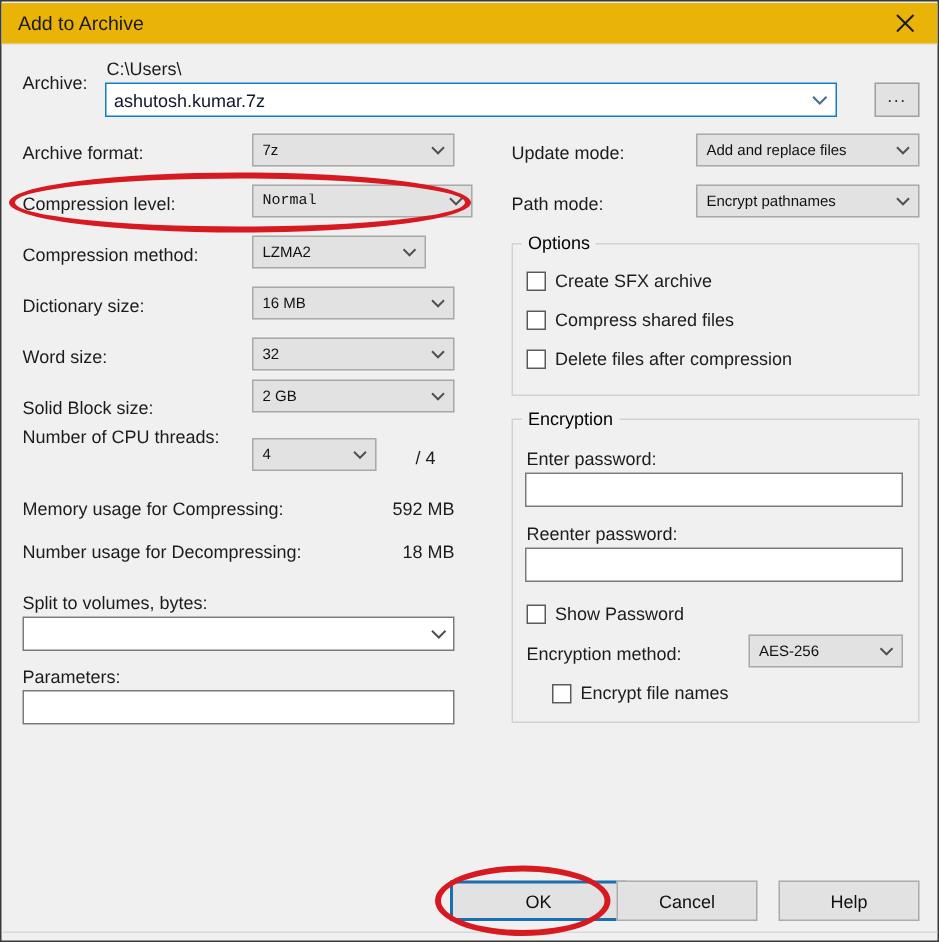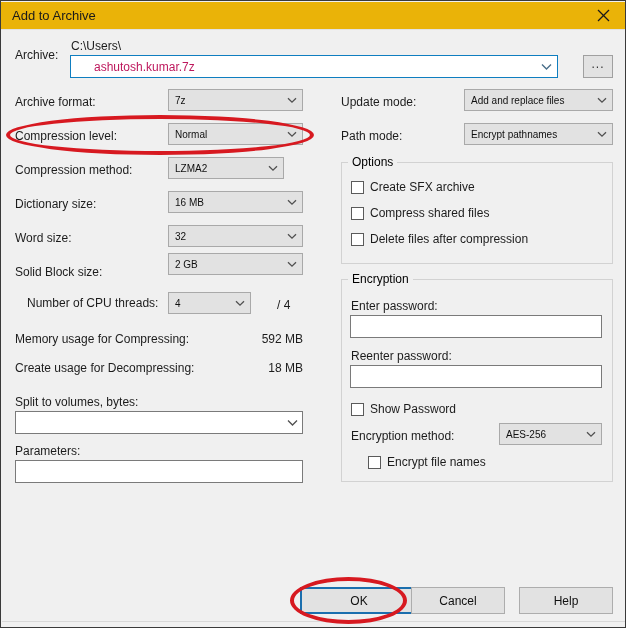--- a/index.html
+++ b/index.html
@@ -99,23 +99,23 @@
     position: absolute;
     box-sizing: border-box;
     background: #ffffff;
     border: 1px solid #0f7ec0;
     height: 23px;
     display: flex;
     align-items: center;
     cursor: text;
   }
   .editcombo .combo-text {
-    padding-left: 23px;
-    font-size: 12px;
-    color: #be185d;
+    padding-left: 5px;
+    font-size: 12px;
+    color: #0f172a;
     white-space: nowrap;
     overflow: hidden;
     flex: 1;
   }
   .editcombo .arrow {
     width: 22px;
     display: flex;
     align-items: center;
     justify-content: center;
     flex: none;
@@ -244,21 +244,21 @@
   <div class="combo" style="left:167px; top:88px; width:135px;">
     <div class="combo-text">7z</div>
     <div class="arrow">
       <svg width="10" height="7" viewBox="0 0 10 7">
           <polyline points="1,1.2 5,5.2 9,1.2" fill="none" stroke="#505050" stroke-width="1.3"></polyline>
         </svg>
     </div>
   </div>
 
   <div class="label" style="left:14px; top:128px;">Compression level:</div>
-  <div class="combo" style="left:167px; top:122px; width:135px;">
+  <div class="combo" style="left:167px; top:122px; width:147px;font-family:Liberation Mono, monospace;">
     <div class="combo-text">Normal</div>
     <div class="arrow">
       <svg width="10" height="7" viewBox="0 0 10 7">
           <polyline points="1,1.2 5,5.2 9,1.2" fill="none" stroke="#505050" stroke-width="1.3"></polyline>
         </svg>
     </div>
   </div>
 
   <div class="label" style="left:14px; top:162px;">Compression method:</div>
   <div class="combo" style="left:167px; top:156px; width:116px;">
@@ -293,35 +293,35 @@
   <div class="label" style="left:14px; top:264px;">Solid Block size:</div>
   <div class="combo" style="left:167px; top:252px; width:135px;">
     <div class="combo-text">2 GB</div>
     <div class="arrow">
       <svg width="10" height="7" viewBox="0 0 10 7">
           <polyline points="1,1.2 5,5.2 9,1.2" fill="none" stroke="#505050" stroke-width="1.3"></polyline>
         </svg>
     </div>
   </div>
 
-  <div class="label" style="left:14px; top:295px;margin-left:12px;">Number of CPU threads:</div>
+  <div class="label" style="left:14px; top:283px;">Number of CPU threads:</div>
   <div class="combo" style="left:167px; top:291px; width:83px;">
     <div class="combo-text">4</div>
     <div class="arrow">
       <svg width="10" height="7" viewBox="0 0 10 7">
           <polyline points="1,1.2 5,5.2 9,1.2" fill="none" stroke="#505050" stroke-width="1.3"></polyline>
         </svg>
     </div>
   </div>
   <div class="label" style="left:276px; top:297px;">/ 4</div>
 
   <div class="label" style="left:14px; top:331px;">Memory usage for Compressing:</div>
   <div class="static-val" style="left:202px; top:331px; width:100px;">592 MB</div>
 
-  <div class="label" style="left:14px; top:360px;">Create usage for Decompressing:</div>
+  <div class="label" style="left:14px; top:360px;">Number usage for Decompressing:</div>
   <div class="static-val" style="left:202px; top:360px; width:100px;">18 MB</div>
 
   <div class="label" style="left:14px; top:394px;">Split to volumes, bytes:</div>
   <div class="combo white" style="left:14px; top:410px; width:288px; height:23px;">
     <div class="combo-text"></div>
     <div class="arrow">
       <svg width="11" height="8" viewBox="0 0 11 8">
           <polyline points="1,1.5 5.5,6 10,1.5" fill="none" stroke="#505050" stroke-width="1.3"></polyline>
         </svg>
     </div>

